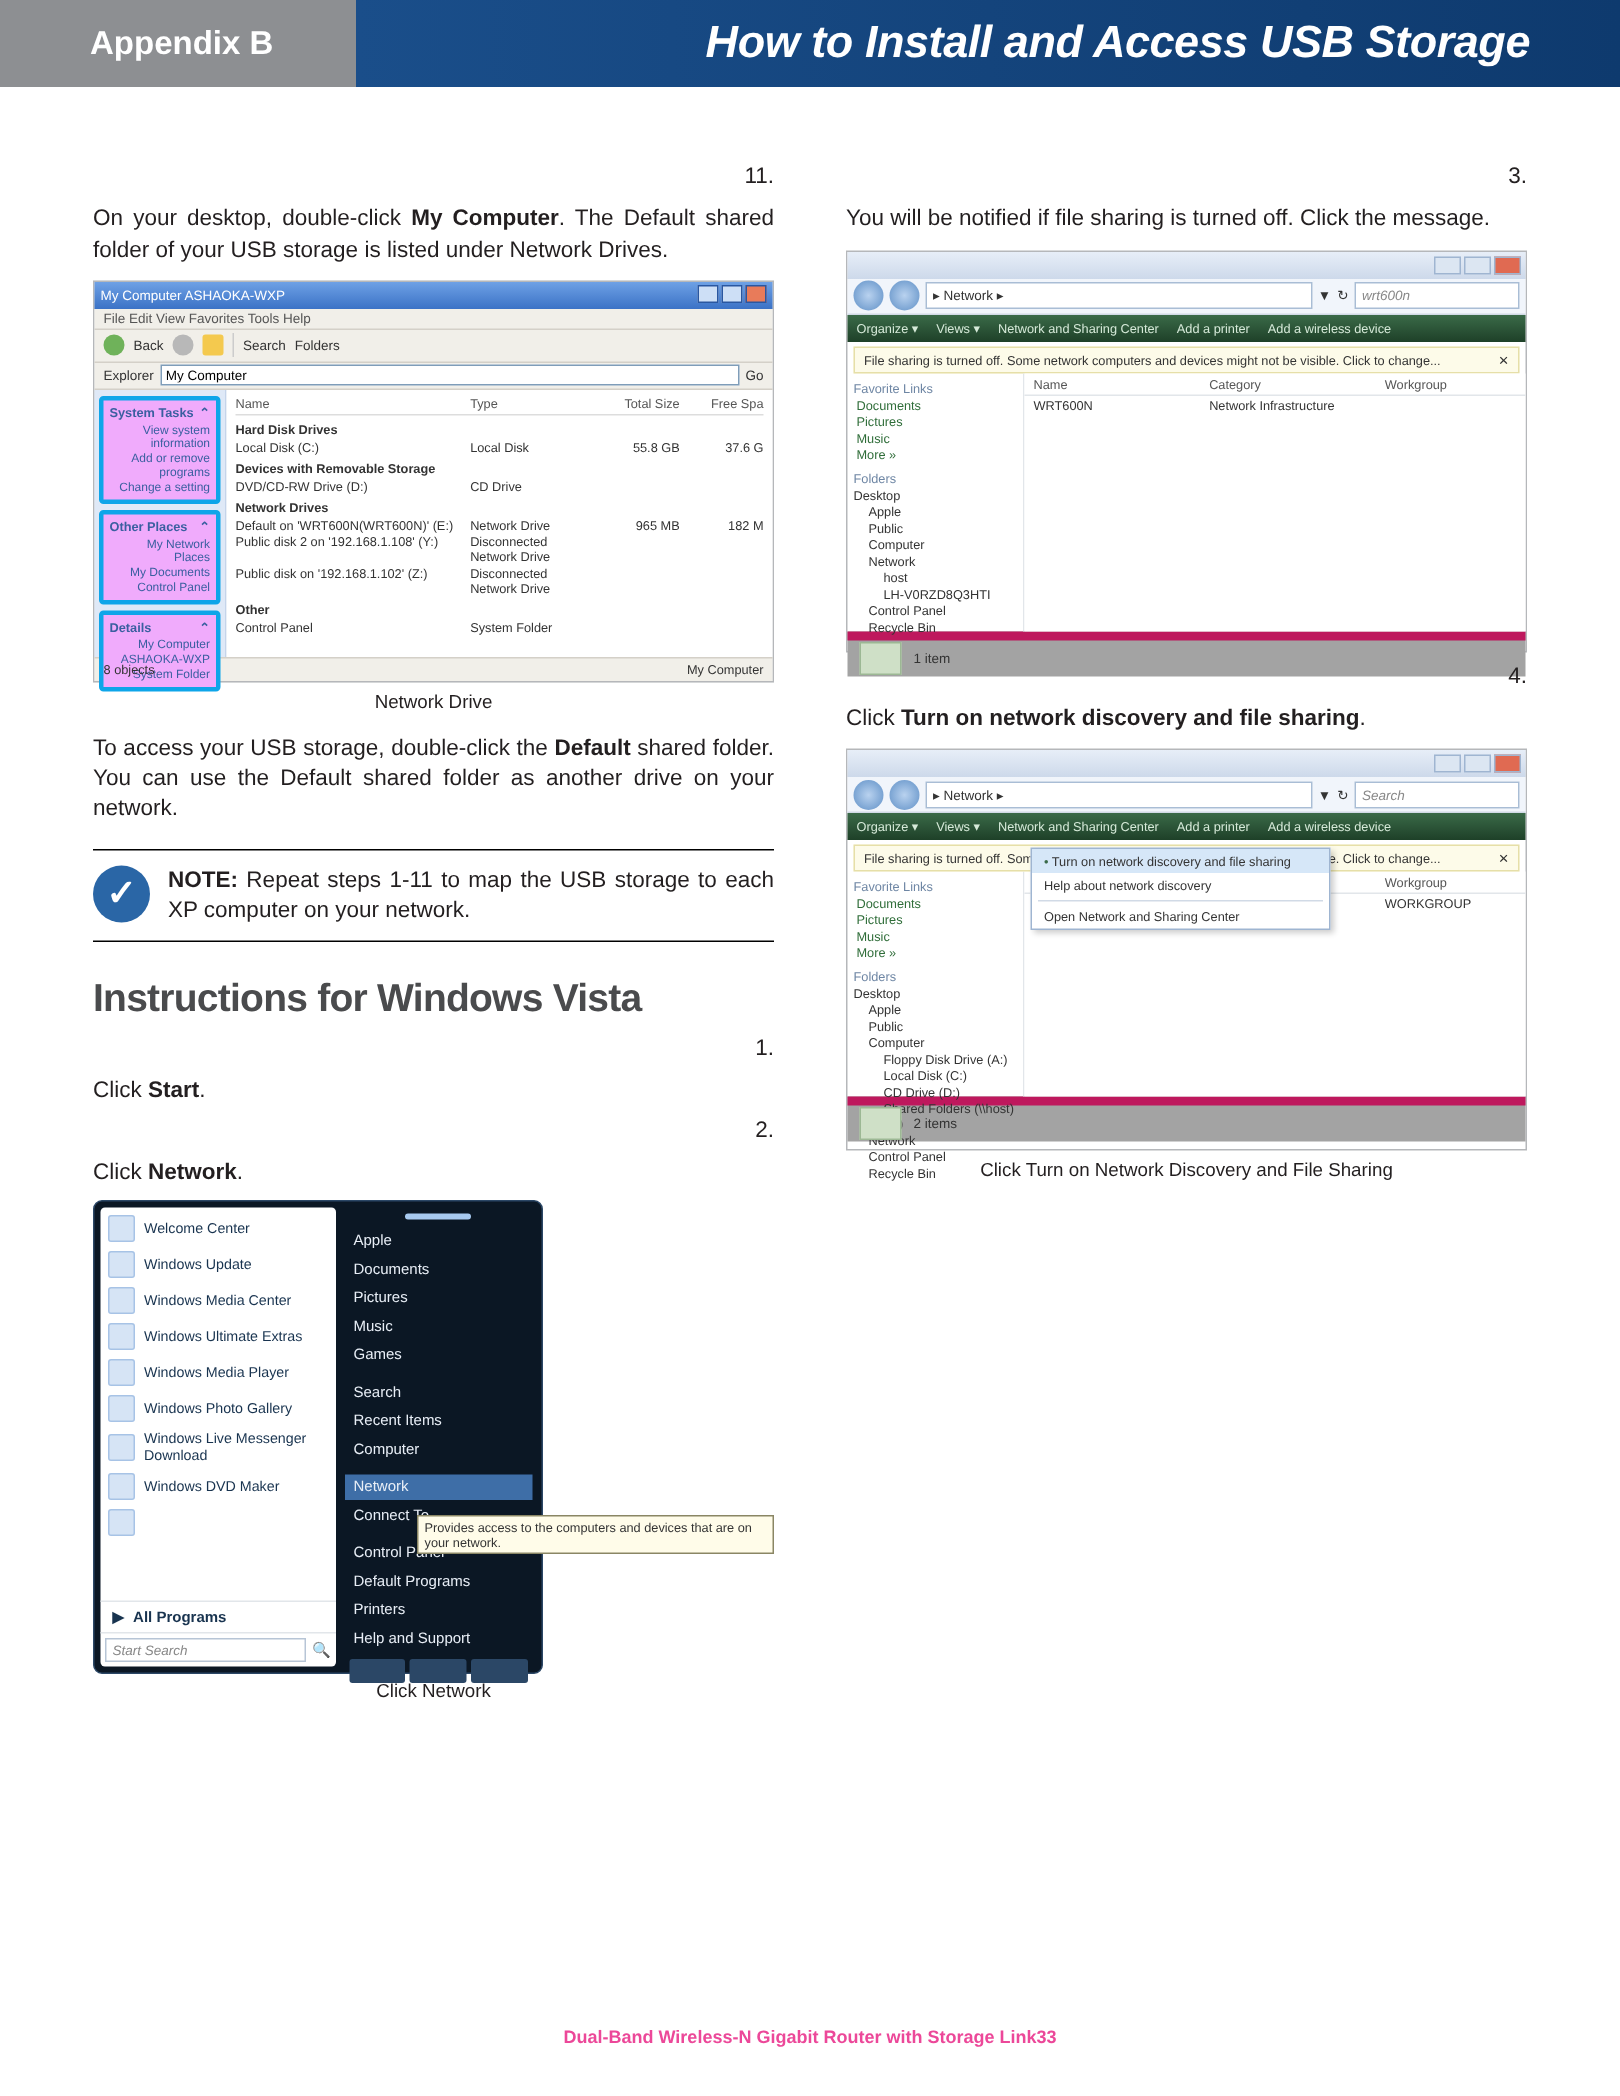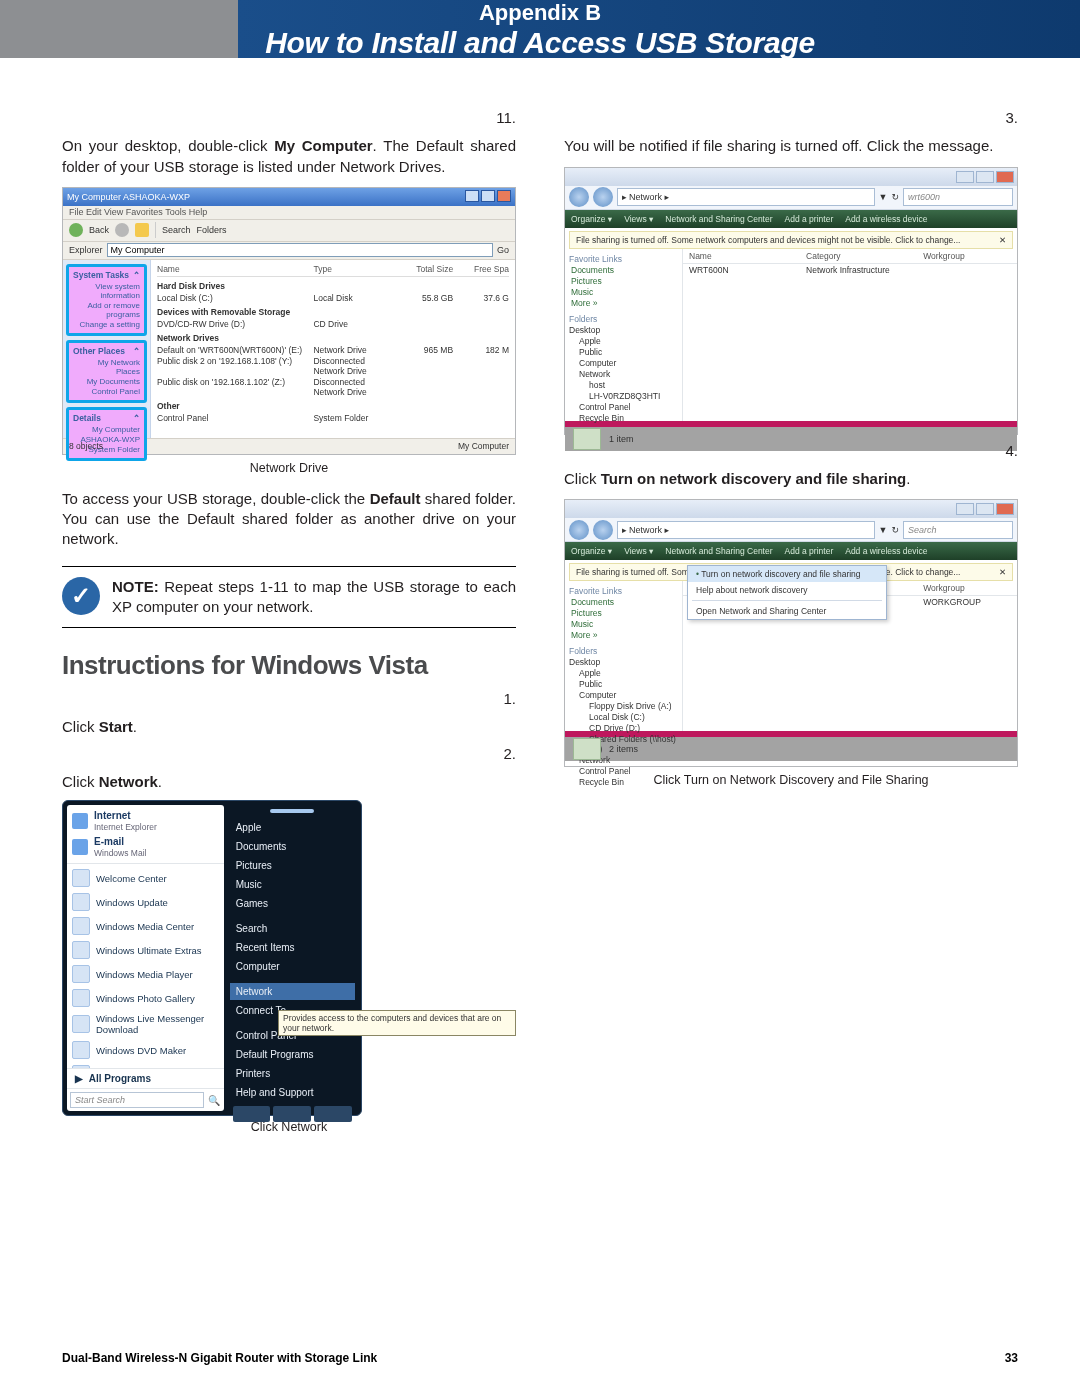--- a/index.html
+++ b/index.html
@@ -12,21 +12,20 @@
     color: #231f20;
   }
   .header {
     height: 58px;
     background: linear-gradient(to right, #8d8f92 0%, #8d8f92 22%, #1a4e8a 22%, #0e3a6e 100%);
     display: flex;
     align-items: center;
     justify-content: space-between;
     padding: 0 60px 0 60px;
     color: #fff;
-    flex-direction: column;
   }
   .header-left { font-weight: 700; font-size: 22px; }
   .header-right { font-weight: 700; font-style: italic; font-size: 30px; letter-spacing: -0.3px; }
   .page {
     display: flex;
     padding: 50px 62px 0 62px;
     gap: 48px;
   }
   .col { flex: 1; min-width: 0; }
   .body-text { font-size: 15px; line-height: 1.35; text-align: justify; }
@@ -45,22 +44,22 @@
   .note-icon {
     width: 38px; height: 38px; border-radius: 50%;
     background: #2a66a6; display: flex; align-items: center; justify-content: center;
     color: #fff; font-size: 24px; font-weight: 700; flex: none;
   }
   .note-text { font-size: 15px; line-height: 1.35; text-align: justify; }
   .note-label { font-weight: 800; }
   h2.section { font-weight: 800; font-size: 26px; color: #4a4b4d; letter-spacing: -0.5px; margin: 6px 0 8px 0; }
   .footer {
     position: absolute; bottom: 32px; left: 0; right: 0;
-    display: flex; justify-content: space-between; padding: 0 62px;
-    font-size: 12px; color: #000000; font-weight: 700;
+    display: flex; justify-content: center; padding: 0 62px;
+    font-size: 12px; color: #ec4899; font-weight: 700;
   }
 
   
   .fig-xp { height: 268px; font-size: 9px; color: #333; }
   .xp-titlebar { height: 18px; background: linear-gradient(#6ea1e5,#3b72c6); color:#fff; display:flex; align-items:center; padding:0 4px; justify-content:space-between; }
   .xp-titlebar .wbtns span{ display:inline-block;width:14px;height:12px;background:#cddff6;margin-left:2px;border:1px solid #2a57a0;}
   .xp-titlebar .wbtns span:last-child{background:#e87b5a;}
   .xp-menu { height:14px; background:#f1efe9; padding:1px 6px; color:#555; border-bottom:1px solid #d4d0c8;}
   .xp-tool { height:22px; background:#f1efe9; display:flex; align-items:center; gap:6px; padding:0 6px; border-bottom:1px solid #d4d0c8;}
   .xp-tool .ic{width:14px;height:14px;border-radius:50%;background:#6fb25a;}
@@ -276,30 +275,20 @@
         </li>
       <li>
           <span class="n body-text">2.</span>
           <span class="body-text"><span>Click </span><span class="bold">Network</span><span>.</span></span>
         </li>
     </ol>
 
     <div style="position:relative; margin:8px 0 4px;">
       <div class="fig-start">
         <div class="start-left">
-          <div class="pin">
-            <div class="it">
-                <span class="ico"></span>
-                <span><b>Internet</b><br><span style="font-size:8.5px;color:#667;">Internet Explorer</span></span>
-              </div>
-            <div class="it">
-                <span class="ico"></span>
-                <span><b>E-mail</b><br><span style="font-size:8.5px;color:#667;">Windows Mail</span></span>
-              </div>
-          </div>
           <div class="list" id="start-list">
               <div class="it">
                 <span class="ico"></span>
                 <span>Welcome Center</span>
               </div>
               <div class="it">
                 <span class="ico"></span>
                 <span>Windows Update</span>
               </div>
               <div class="it">

